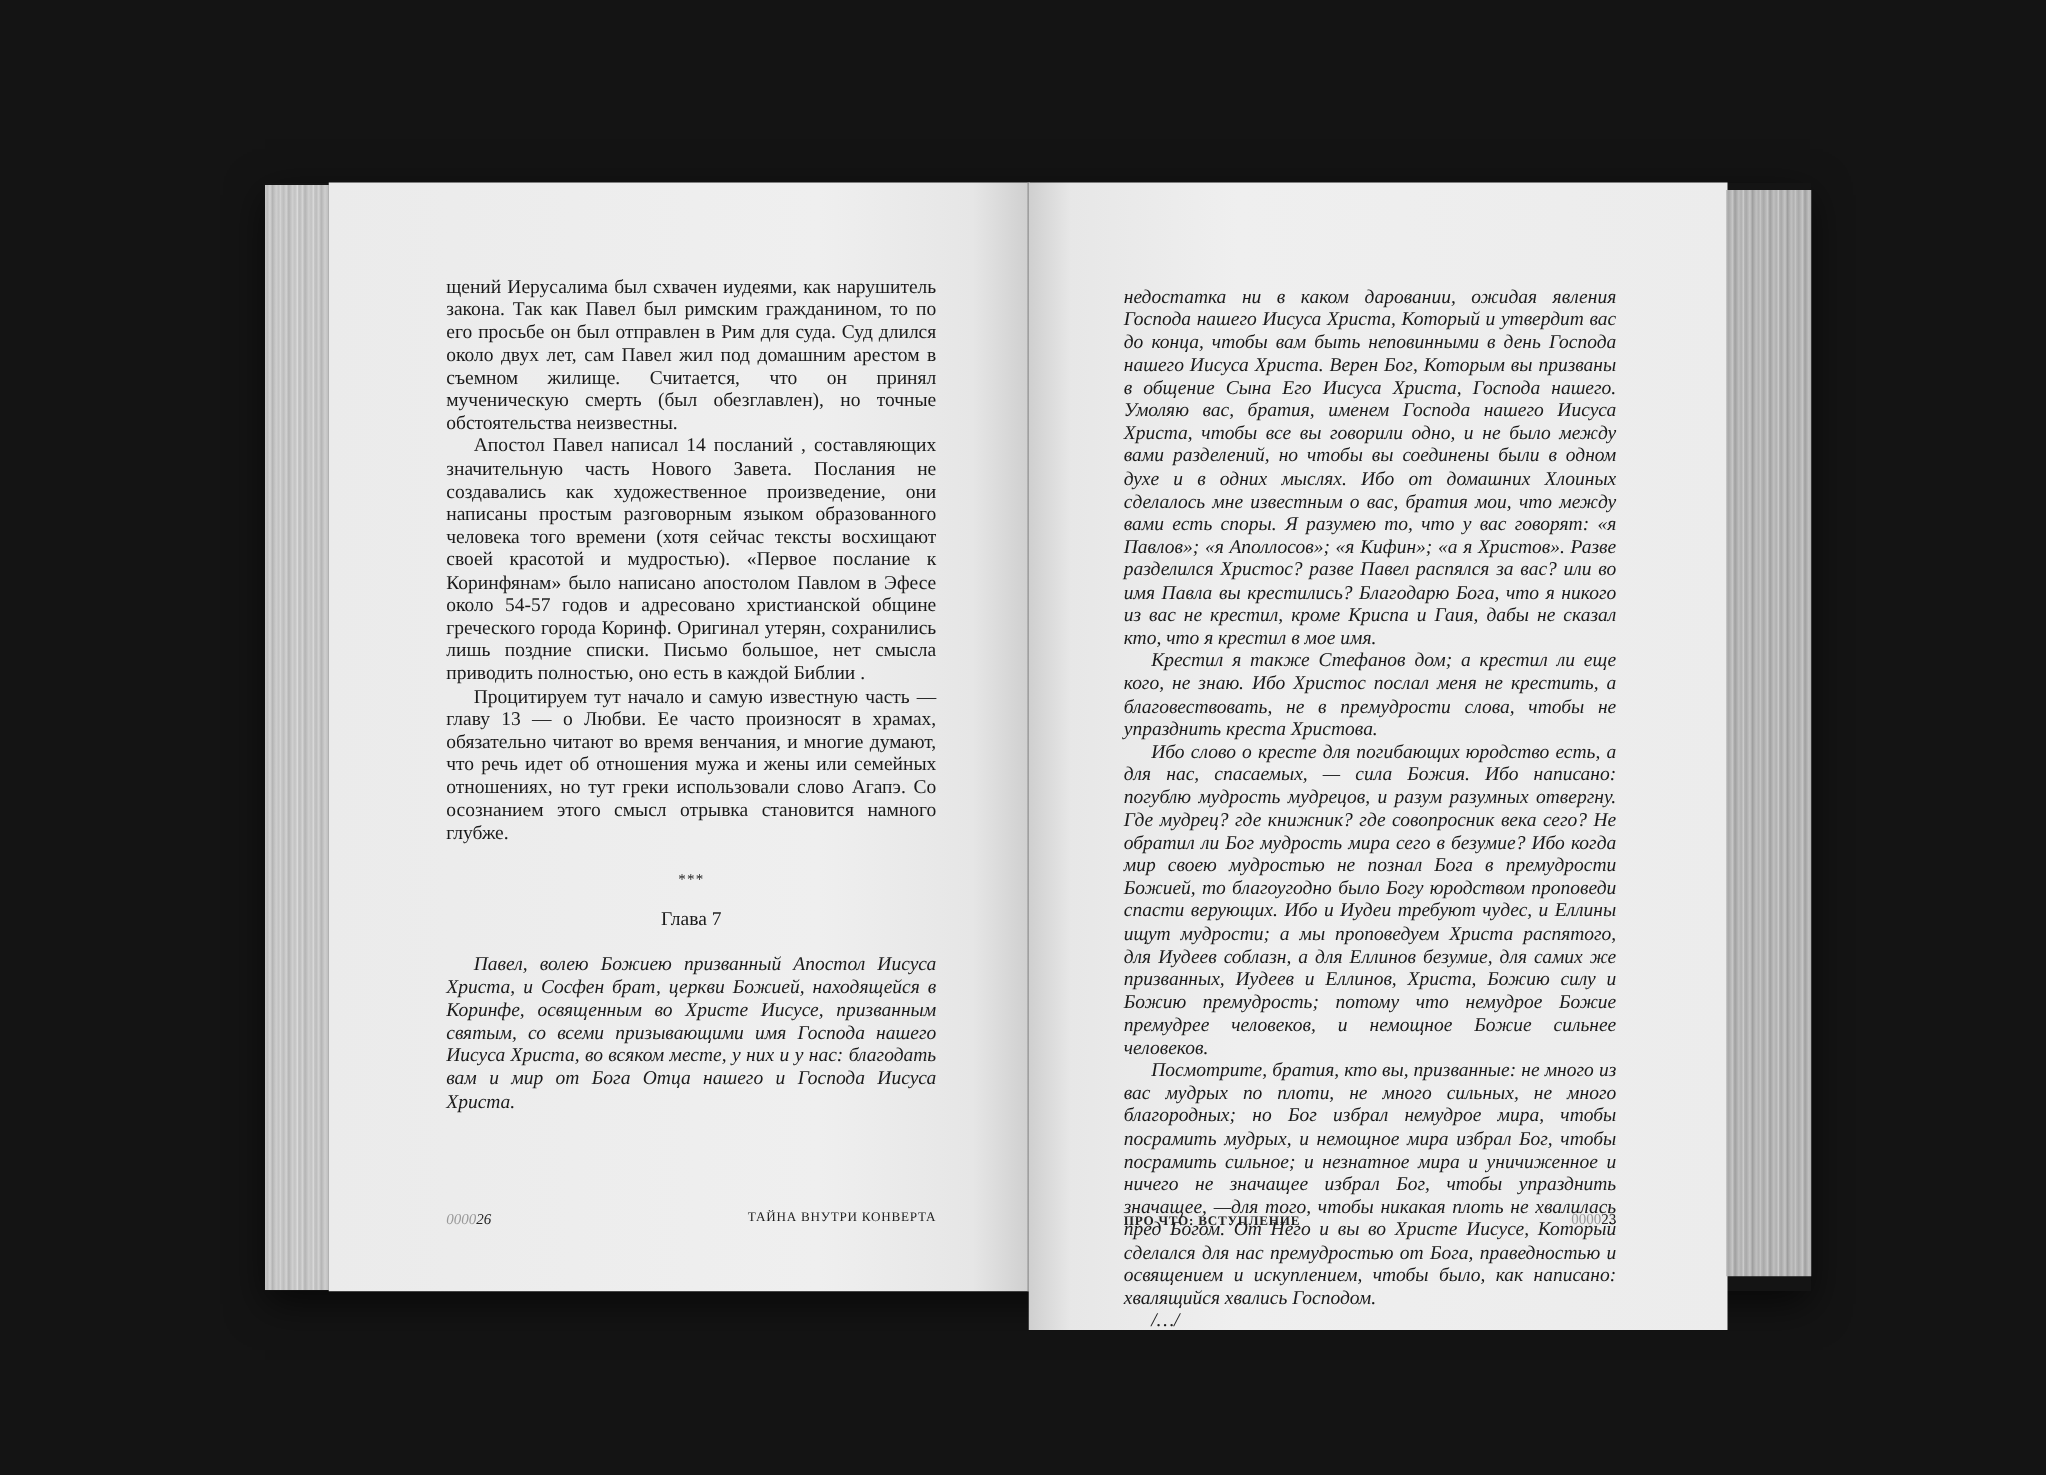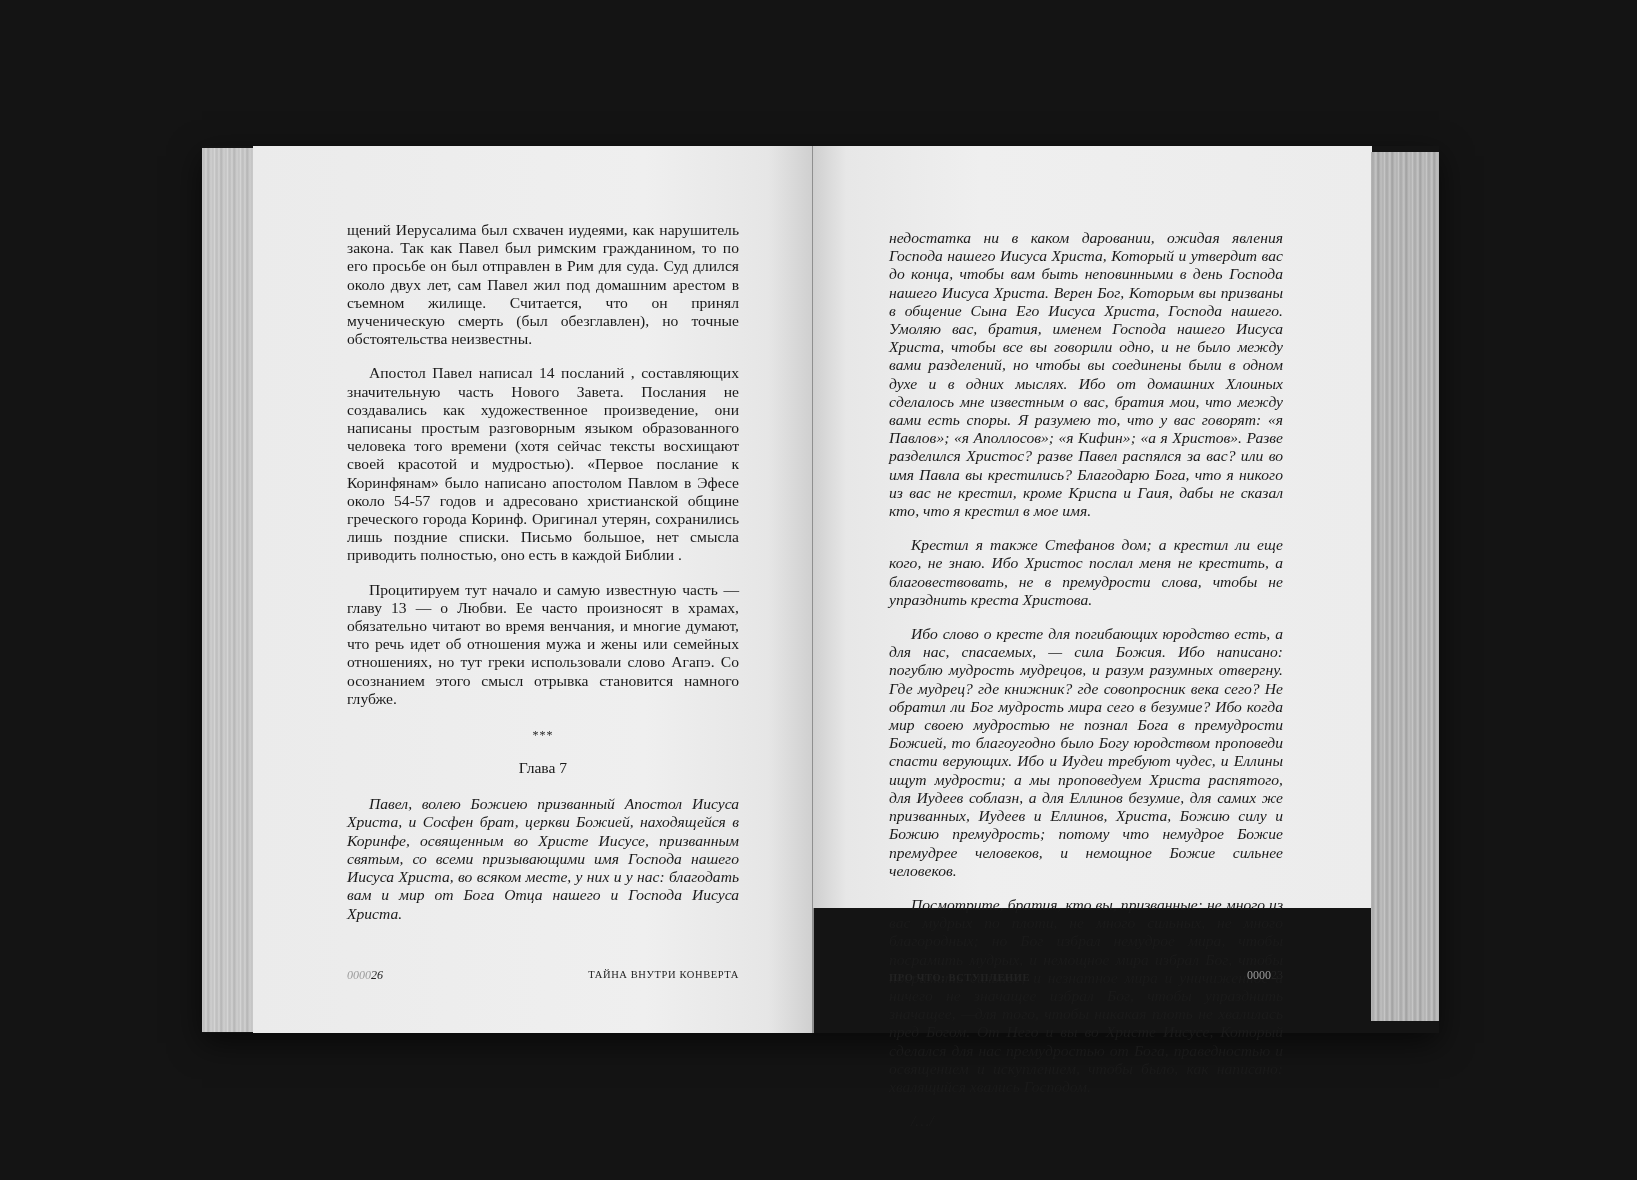--- a/index.html
+++ b/index.html
@@ -1,32 +1,32 @@
 <!DOCTYPE html>
 <html><head>
 <meta charset="utf-8">
 <style>
   html,body{margin:0;padding:0;}
   body{width:1637px;height:1180px;background:#141414;position:relative;overflow:hidden;
        font-family:"Liberation Serif","DejaVu Serif",serif;}
-  .book{position:absolute;left:202px;top:146px;width:1237px;height:887px;
+  .book{position:absolute;left:212px;top:146px;width:1237px;height:887px;
         box-shadow:0 10px 30px rgba(0,0,0,0.6);}
   .edge-left{position:absolute;left:0;top:2px;width:51px;height:884px;
     background:repeating-linear-gradient(90deg,#c9c9c9 0px,#bdbdbd 2px,#d3d3d3 4px,#b4b4b4 6px,#cfcfcf 9px,#c2c2c2 11px,#dadada 13px);}
   .edge-right{position:absolute;right:0;top:6px;width:68px;height:869px;
     background:repeating-linear-gradient(90deg,#b8b8b8 0px,#a9a9a9 2px,#c6c6c6 5px,#9f9f9f 7px,#c0c0c0 10px,#b0b0b0 12px,#cdcdcd 14px);}
   .page{position:absolute;top:0;height:887px;}
   .page-left{left:51px;width:560px;
     background:linear-gradient(90deg,#ebebeb 0%,#efefef 70%,#e6e6e6 92%,#cfcfcf 100%);}
-  .page-right{left:611px;width:559px;top:0;height:762px;
+  .page-right{left:611px;width:559px;top:0;height:918px;
     background:linear-gradient(90deg,#cfcfcf 0%,#e7e7e7 6%,#efefef 30%,#ececec 100%);}
   .spine{position:absolute;left:610px;top:0;width:2px;height:887px;background:#8f8f8f;}
   .col{position:absolute;color:#1a1a1a;font-size:15.6px;line-height:18.2px;text-align:justify;}
   .col p{margin:0;text-indent:0;}
-  .col p.ind{text-indent:22px;margin-top:16px;}
+  .col p.ind{text-indent:22px;}
   .col .it{font-style:italic;}
   .left-col{left:94px;top:75px;width:392px;}
   .right-col{left:76px;top:83px;width:394px;}
   .sep{text-align:center;font-size:12px;letter-spacing:1px;margin-top:18px;height:18px;}
   .chapter{text-align:center;font-size:15.6px;margin-top:15px;margin-bottom:18px;}
   .footer{position:absolute;top:822px;font-size:10.5px;color:#222;letter-spacing:0.6px;}
   .pnum{font-size:12px;letter-spacing:0;}
   .pnum .zeros{color:#9a9a9a;}
   .pnum .num{color:#222;}
 </style>

